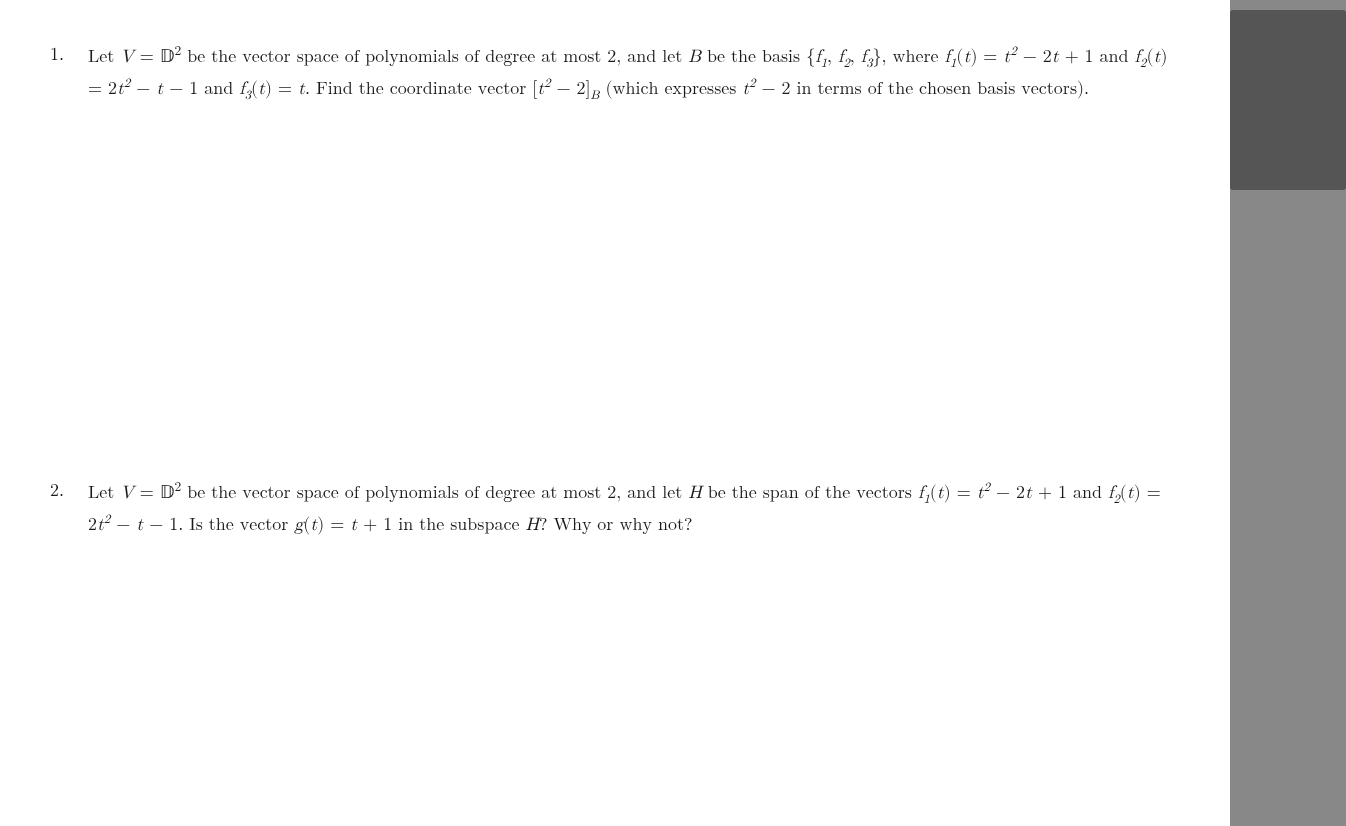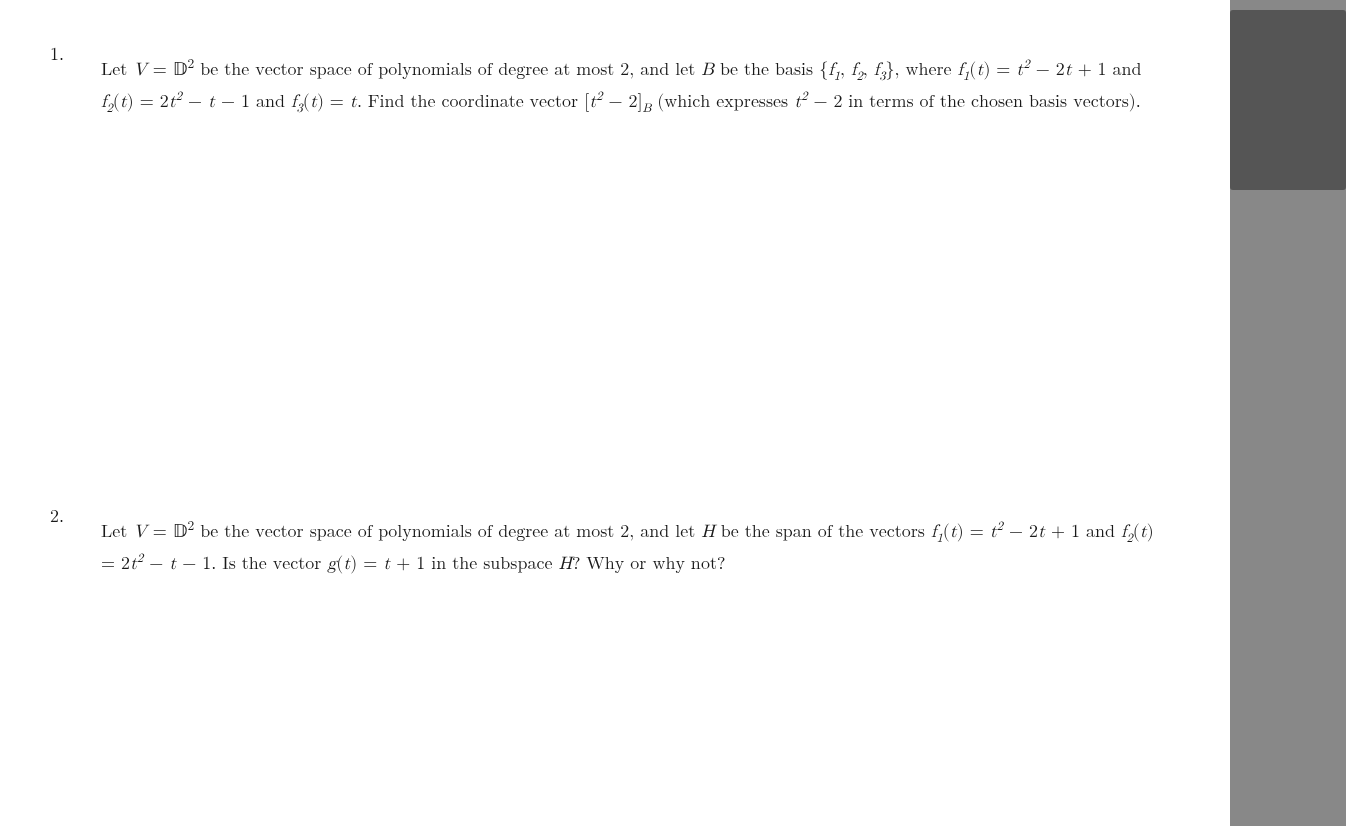--- a/index.html
+++ b/index.html
@@ -62,21 +62,21 @@
       font-size: 18px;
     }
 
     .problem-text {
       flex: 1;
       font-size: 18px;
       line-height: 1.65;
     }
 
     .problem-text p {
-      margin: 13px;
+      margin: 0;
     }
 
     sup {
       font-size: 0.7em;
       vertical-align: super;
       font-style: italic;
     }
 
     sub {
       font-size: 0.7em;

